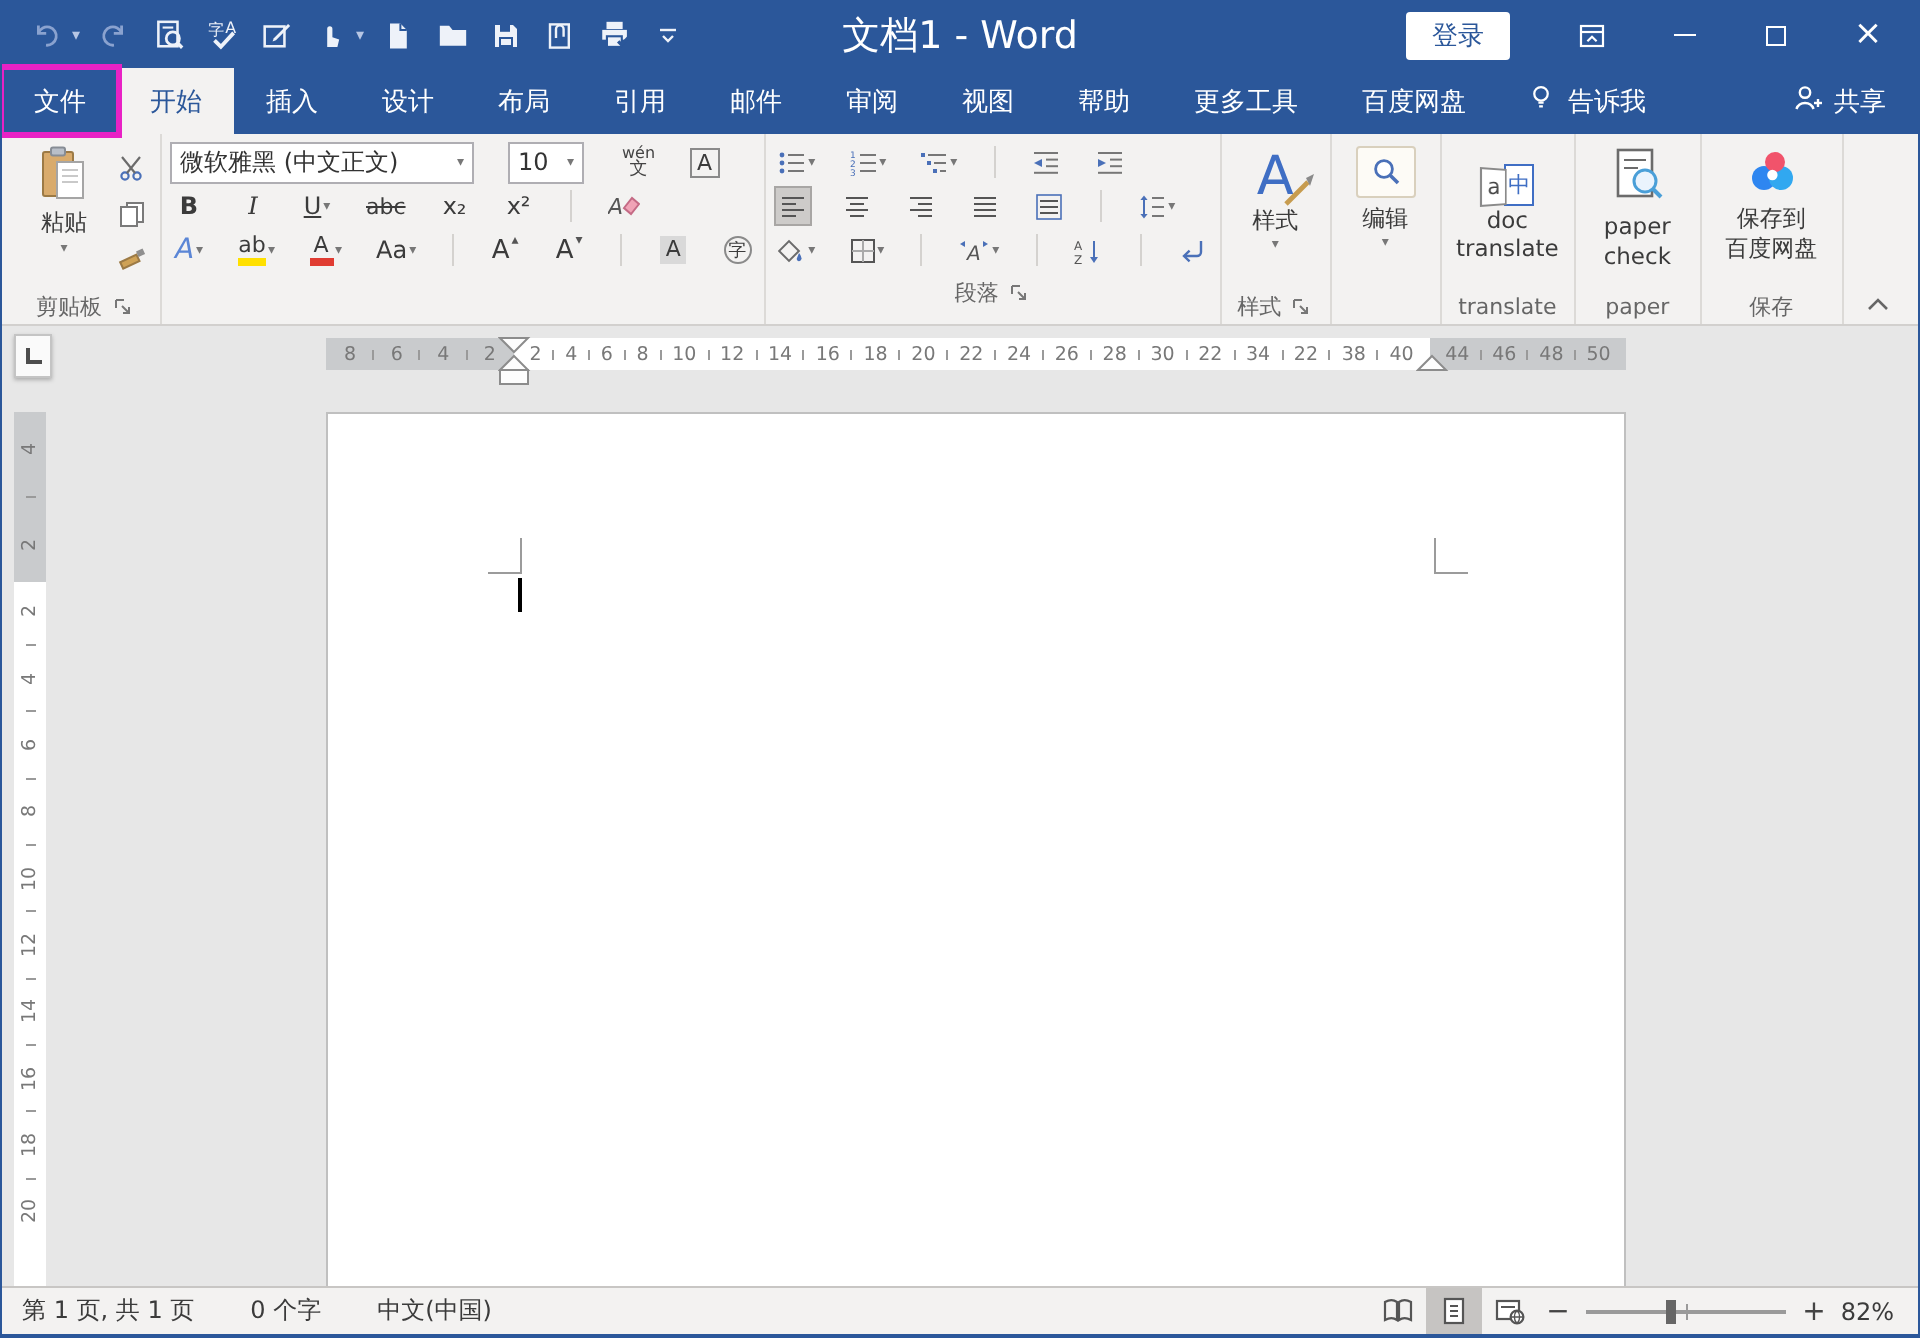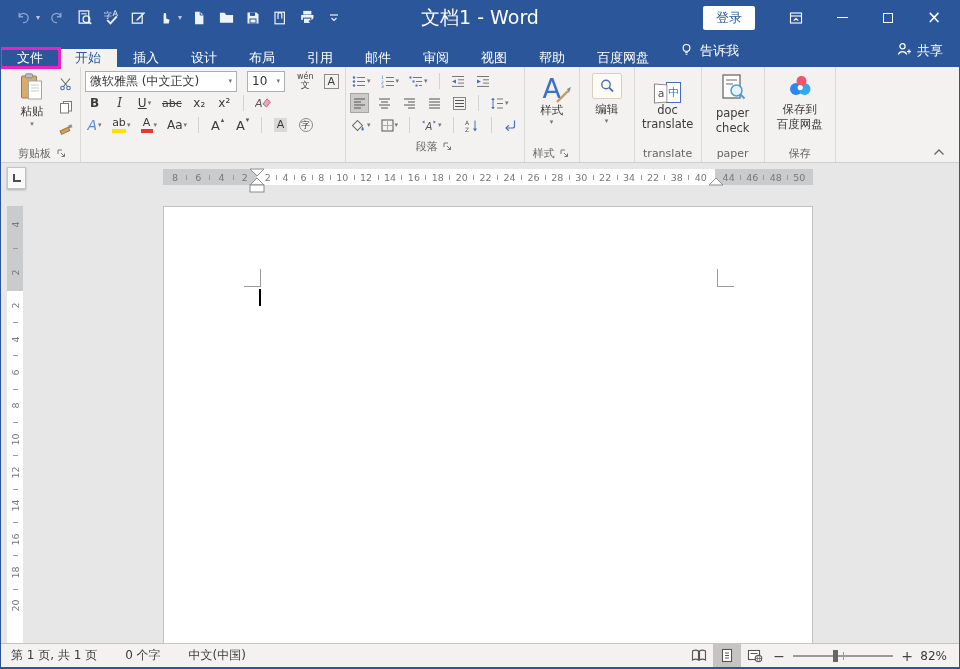--- a/index.html
+++ b/index.html
@@ -18,35 +18,35 @@
   .tb-right { margin-left:auto; display:flex; align-items:center; }
   .login-btn { background:#fff; color:#2b579a; font-size:13px; padding:3px 13px; border:none; border-radius:2px; margin-right:26px; font-family:inherit; }
   .ctrl { width:30px; height:26px; display:flex; align-items:center; justify-content:center; margin-right:16px; color:#fff; }
   .ctrl.close { margin-right:10px; }
   .max-box { width:10px; height:10px; border:1px solid #fff; }
   .min-bar { width:11px; height:1px; background:#fff; }
   .x-glyph { font-size:17px; line-height:1; }
 
   
   .tabbar { height:33px; background:#2b579a; display:flex; align-items:stretch; flex:none; position:relative; }
-  .tabs-generated { display:flex;align-items:flex-end; }
+  .tabs-generated { display:flex; }
   .tab { padding:0 16px; display:flex; align-items:center; font-size:13px; color:#fff; white-space:nowrap; }
   .tab.active { background:#f3f2f1; color:#2b579a; }
   .tab.annotated { outline:3px solid #e822c5; outline-offset:-1px; z-index:2; }
   .tellme { display:flex; align-items:center; gap:6px; padding:0 14px; color:#fff; font-size:13px; }
   .share { margin-left:auto; display:flex; align-items:center; gap:5px; padding:0 16px; color:#fff; font-size:13px; }
 
   
   .ribbon { height:96px; background:#f3f2f1; border-bottom:1px solid #d2d0ce; display:flex; flex:none; position:relative; padding-left:4px; }
   .rgroup { display:flex; flex-direction:column; border-right:1px solid #dcdad7; padding:3px 4px 0 4px; }
   .rgroup-body { flex:1; display:flex; }
   .rgroup-label { height:17px; display:flex; align-items:center; justify-content:center; gap:4px; font-size:11px; color:#666; }
   .launcher { width:12px; height:12px; display:flex; align-items:center; justify-content:center; }
   .col3 { display:flex; flex-direction:column; justify-content:space-between; padding-bottom:2px; }
-  .rrow { display:flex; align-items:center; height:22px; gap:6px; }
+  .rrow { display:flex; align-items:center; height:22px; gap:13px; }
   .sbtn { min-width:19px; height:20px; display:flex; align-items:center; justify-content:center; padding:0 2px; font-size:12px; color:#3b3b3b; }
   .sbtn .dd { font-size:7px; color:#777; margin-left:1px; }
   .vsep { width:1px; height:16px; background:#d4d2cf; margin:0 3px; }
   .combo { height:21px; background:#fff; border:1px solid #afaeb3; display:flex; align-items:center; font-size:12px; padding:0 4px; color:#333; white-space:nowrap; }
   .combo .dd { margin-left:auto; font-size:7px; color:#777; padding-left:4px; }
   .bigbtn { display:flex; flex-direction:column; align-items:center; justify-content:flex-start; padding:3px 5px 0 5px; font-size:11.5px; color:#3b3b3b; text-align:center; line-height:1.25; }
   .bigbtn .dd { font-size:7px; color:#777; margin-top:1px; }
   .paste-btn { width:46px; }
   .clip-col { display:flex; flex-direction:column; justify-content:space-around; padding:2px 1px; }
   .u-line { text-decoration:underline; }
@@ -219,20 +219,21 @@
         <div class="tab annotated">文件</div>
         <div class="tab active">开始</div>
         <div class="tab">插入</div>
         <div class="tab">设计</div>
         <div class="tab">布局</div>
         <div class="tab">引用</div>
         <div class="tab">邮件</div>
         <div class="tab">审阅</div>
         <div class="tab">视图</div>
         <div class="tab">帮助</div>
+        <div class="tab">更多工具</div>
         <div class="tab">百度网盘</div>
       </div>
     <div class="tellme">
       <span>
         <svg width="15" height="15" viewBox="0 0 16 16">
             <circle cx="8" cy="6.3" r="3.6" fill="none" stroke="#fff" stroke-width="1.2"></circle>
             <line x1="6.6" y1="11" x2="9.4" y2="11" stroke="#fff" stroke-width="1.2"></line>
             <line x1="7" y1="13" x2="9" y2="13" stroke="#fff" stroke-width="1.2"></line>
           </svg>
       </span>

